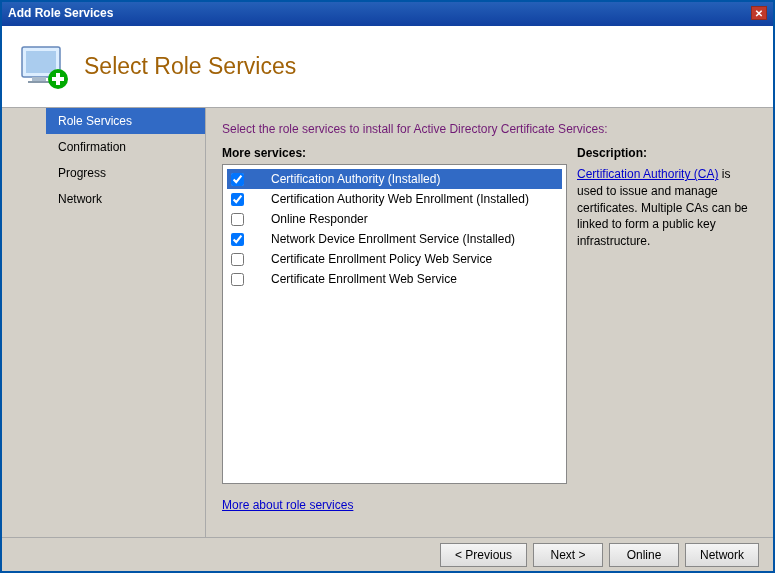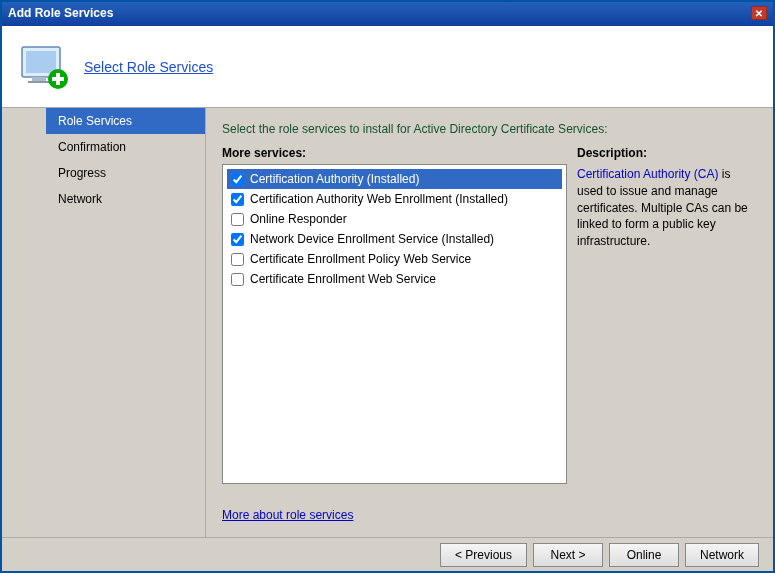--- a/index.html
+++ b/index.html
@@ -60,24 +60,23 @@
       height: 52px;
       margin-right: 14px;
       flex-shrink: 0;
       position: relative;
     }
     .header-icon svg {
       width: 52px;
       height: 52px;
     }
     .header-title {
-      font-size: 14px;
+      font-size: 23px;
       font-weight: normal;
-      color: #1d4ed8;
-      text-decoration: underline;
+      color: #a16207;
     }
     .main-content {
       display: flex;
       flex: 1;
       overflow: hidden;
     }
     .sidebar {
       width: 204px;
       background: #d4d0c8;
       border-right: 1px solid #aaa;
@@ -96,21 +95,21 @@
     }
     .content-area {
       flex: 1;
       padding: 14px 16px;
       background: #d4d0c8;
       overflow: auto;
     }
     .content-desc {
       font-size: 12px;
       margin-bottom: 10px;
-      color: #14532d;
+      color: #701a75;
     }
     .two-col {
       display: flex;
       gap: 10px;
     }
     .role-services-panel {
       flex: 1;
     }
     .role-services-label {
       font-size: 12px;
@@ -123,33 +122,34 @@
       width: 100%;
       min-height: 320px;
       padding: 4px;
     }
     .service-item {
       display: flex;
       align-items: center;
       padding: 3px 4px;
       cursor: pointer;
       font-size: 12px;
+      gap: 21px;
     }
     .service-item.selected {
       background: #316ac5;
       color: white;
     }
     .service-item input[type=checkbox] {
       margin-right: 6px;
       width: 13px;
       height: 13px;
       flex-shrink: 0;
     }
     .more-link {
-      margin-top: 24px;
+      margin-top: 14px;
       font-size: 12px;
     }
     .more-link a {
       color: #0000cc;
       text-decoration: underline;
       cursor: pointer;
     }
     .desc-panel {
       width: 180px;
       flex-shrink: 0;
@@ -159,20 +159,21 @@
       font-weight: bold;
       margin-bottom: 6px;
     }
     .desc-text {
       font-size: 12px;
       color: #000;
       line-height: 1.4;
     }
     .desc-text a {
       color: #0000cc;
+      text-decoration: underline;
     }
     .footer {
       background: #d4d0c8;
       border-top: 1px solid #aaa;
       padding: 8px 14px;
       display: flex;
       justify-content: flex-end;
       align-items: center;
       gap: 6px;
       height: 34px;

